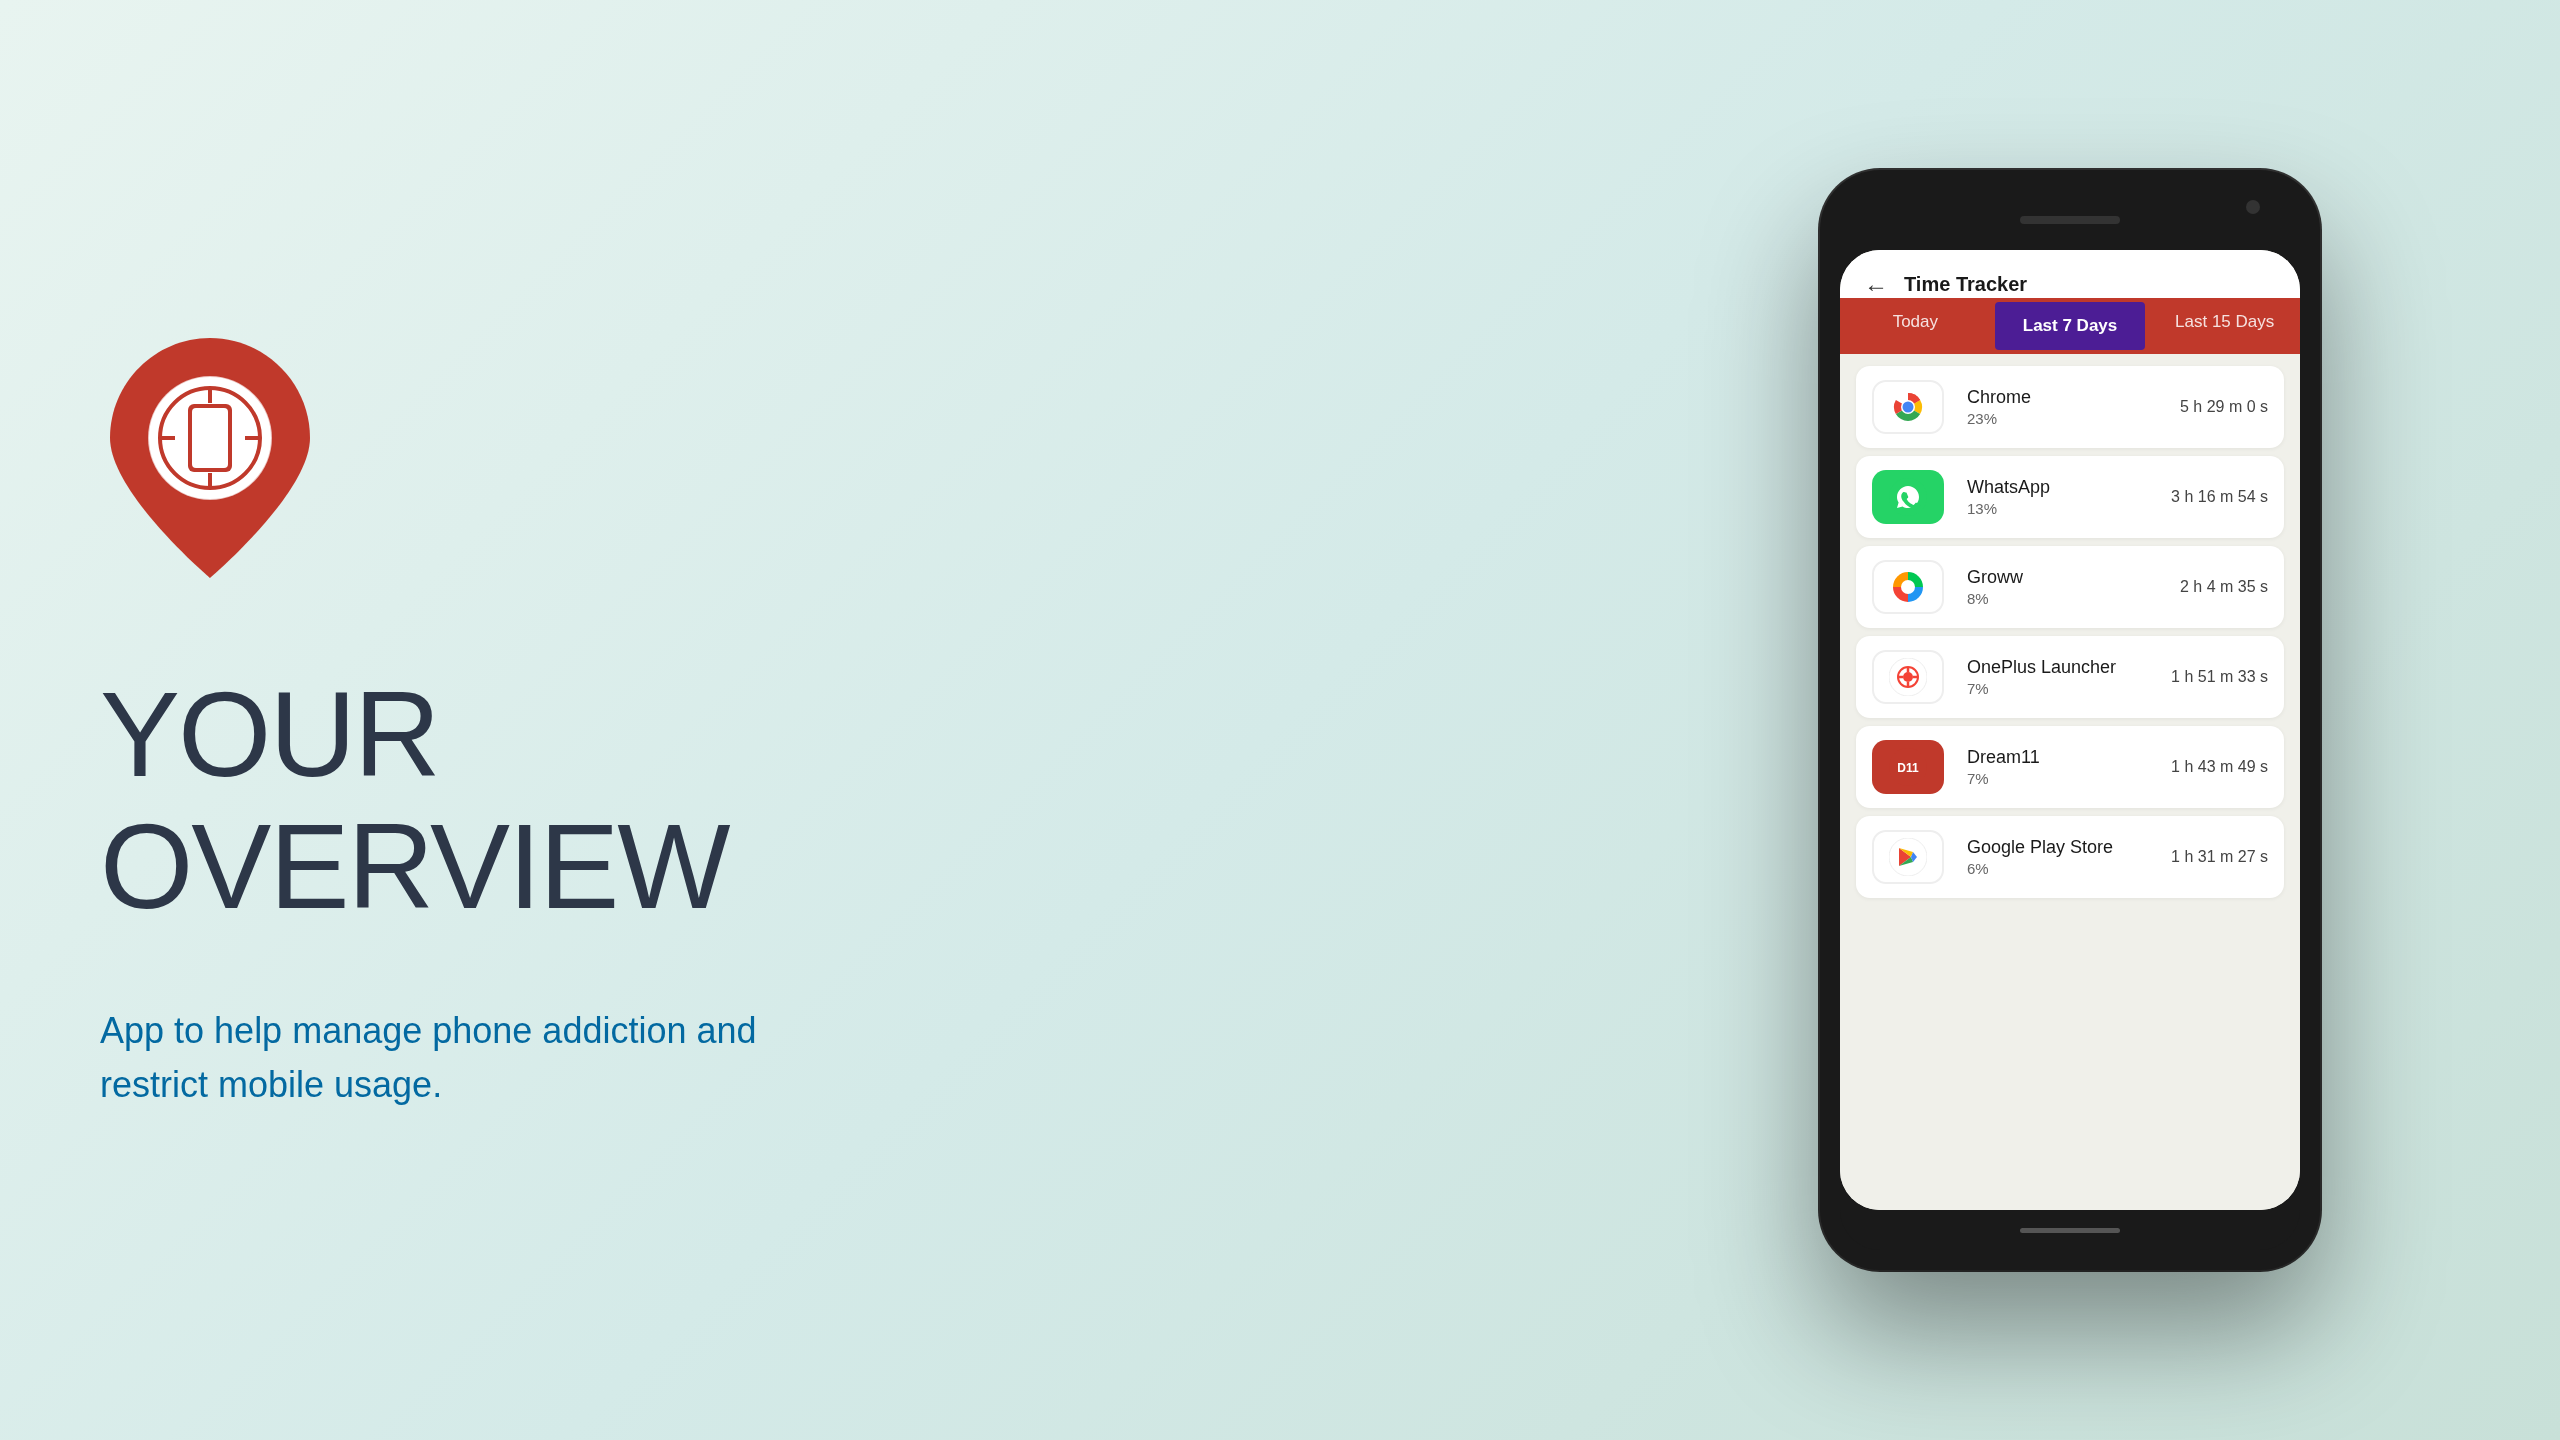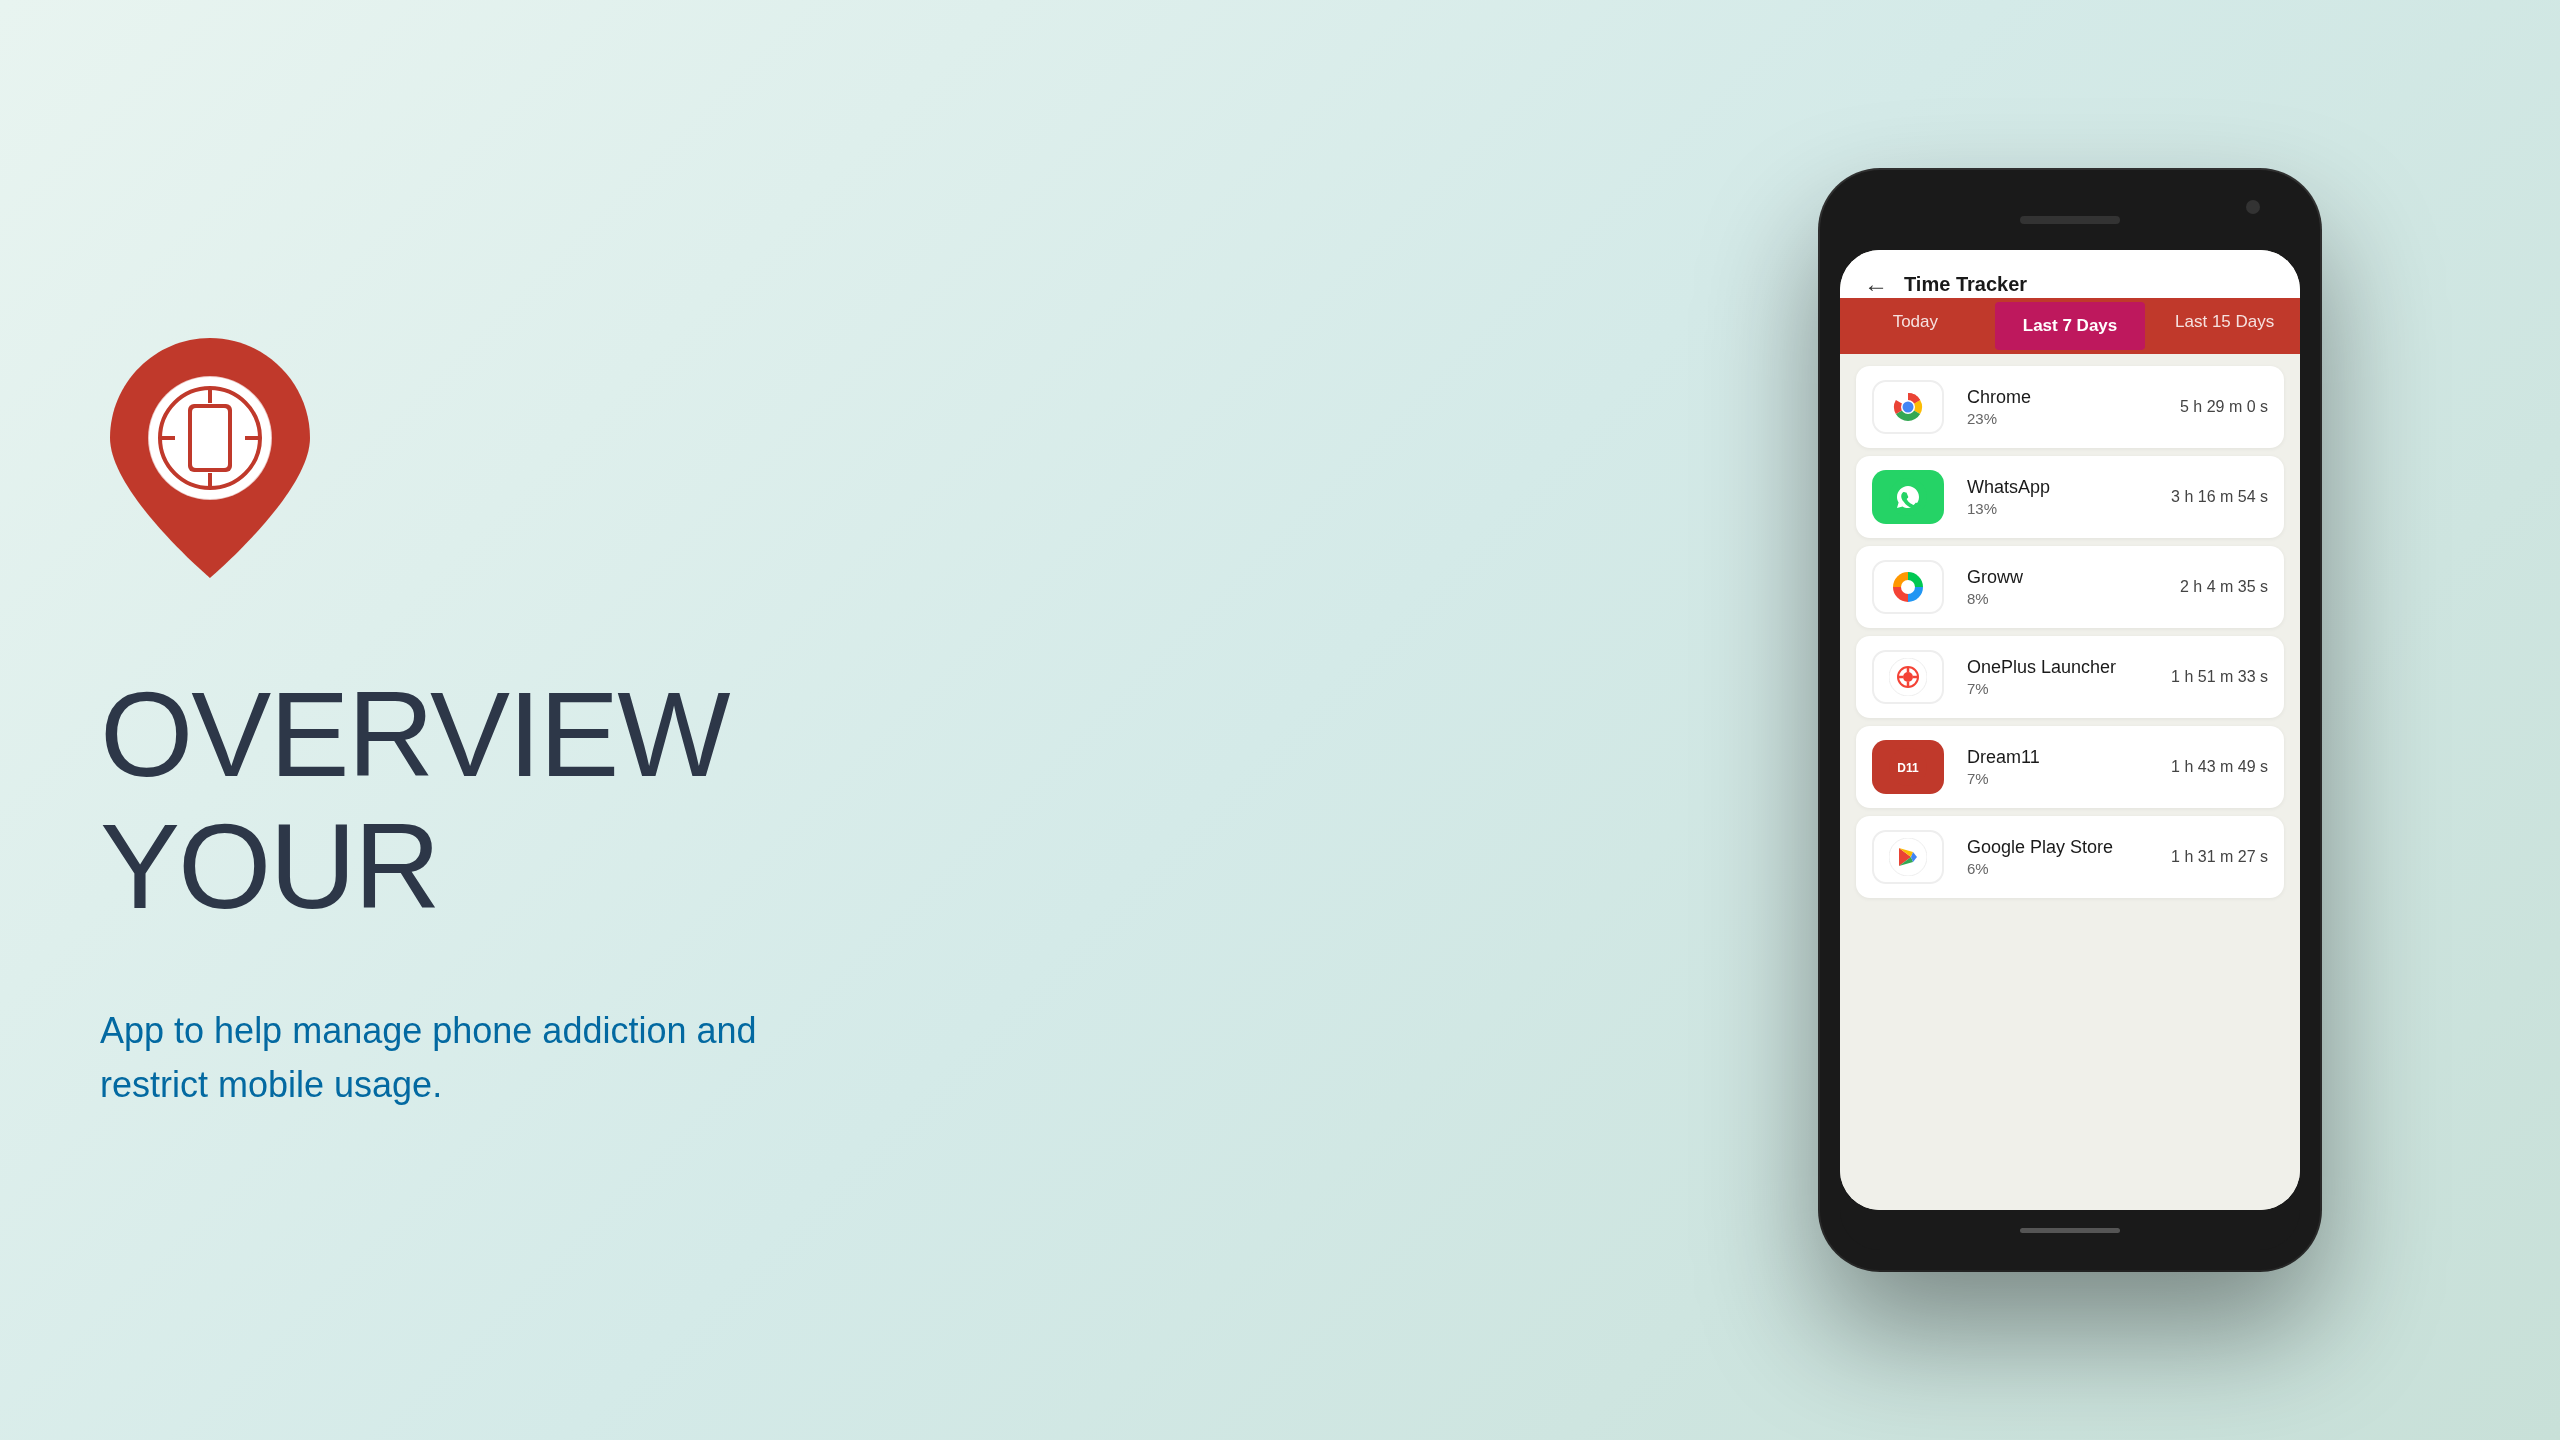--- a/index.html
+++ b/index.html
@@ -151,21 +151,21 @@
       flex: 1;
       padding: 14px 8px;
       text-align: center;
       font-size: 17px;
       color: rgba(255,255,255,0.85);
       cursor: pointer;
       font-weight: 400;
     }
 
     .tab-item.active {
-      background: #be185d;
+      background: #4c1d95;
       color: white;
       font-weight: 600;
       border-radius: 4px;
       margin: 4px;
     }
 
     
     .app-list {
       flex: 1;
       overflow: hidden;
@@ -295,22 +295,22 @@
       <circle cx="110" cy="110" r="62" fill="none" stroke="rgba(192,57,43,0.3)" stroke-width="2"></circle>
 
       <line x1="60" y1="110" x2="75" y2="110" stroke="#c0392b" stroke-width="4"></line>
       <line x1="145" y1="110" x2="160" y2="110" stroke="#c0392b" stroke-width="4"></line>
       <line x1="110" y1="60" x2="110" y2="75" stroke="#c0392b" stroke-width="4"></line>
       <line x1="110" y1="145" x2="110" y2="160" stroke="#c0392b" stroke-width="4"></line>
     </svg>
   </div>
 
   <div class="headline">
+    <div class="headline-light">YOUR</div>
     <div class="headline-light">OVERVIEW</div>
-    <div class="headline-light">YOUR</div>
   </div>
 
   <div class="subtitle">App to help manage phone addiction and restrict mobile usage.</div>
 </div>
 
 <div class="right-section">
   <div class="phone-frame">
 
     <div class="phone-notch-area">
       <div class="phone-speaker"></div>

